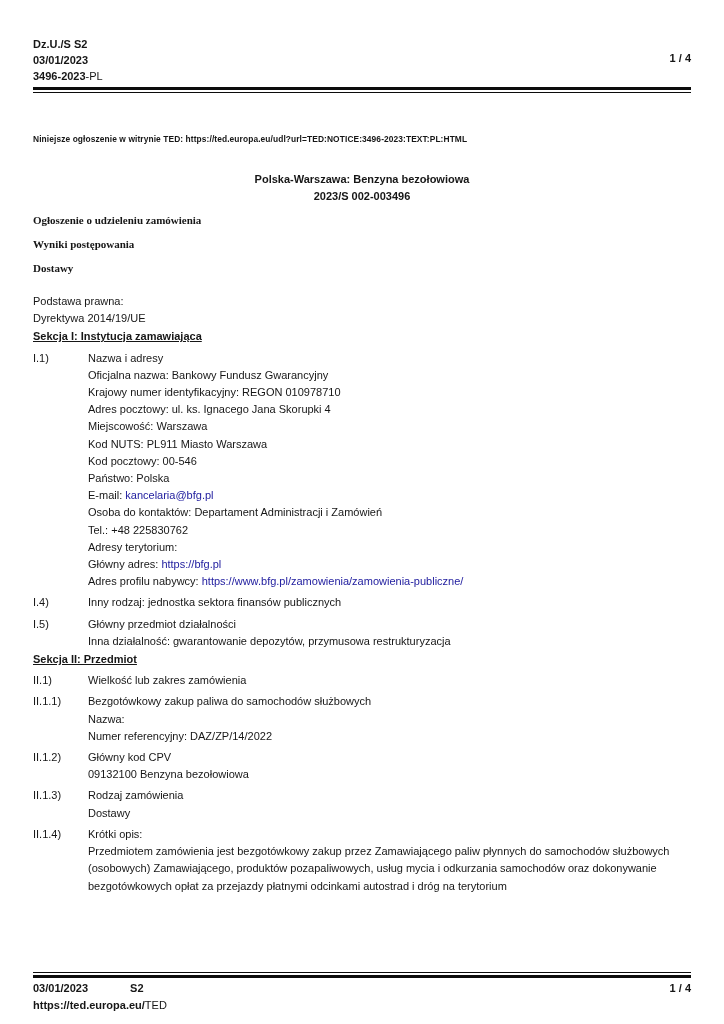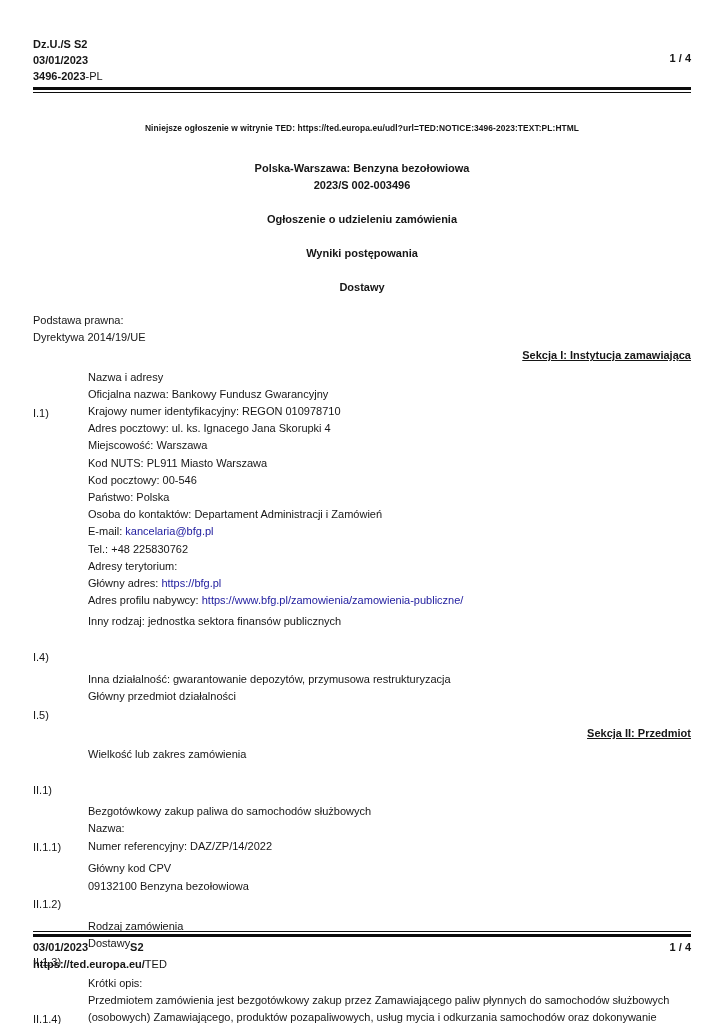--- a/index.html
+++ b/index.html
@@ -14,34 +14,34 @@
     overflow: hidden;
   }
   .margins { padding: 0 33px; }
   
   .hdr { position: relative; padding-top: 36px; }
   .hdr-line { font-weight: bold; line-height: 16px; white-space: pre; }
   .hdr-suffix { font-weight: normal; }
   .hdr-page { position: absolute; top: 52px; right: 0; font-weight: bold; }
   .rule-top { margin-top: 3px; height: 2px; border-top: 3px solid #0c0c0c; border-bottom: 1px solid #0c0c0c; }
   
-  .notice { margin-top: 30px; text-align: center; font-size: 8.4px; font-weight: bold; letter-spacing: 0.1px; }
+  .notice { margin-top: 41px; text-align: left; font-size: 8.4px; font-weight: bold; letter-spacing: 0.1px; }
   .titles { margin-top: 27px; text-align: center; font-weight: bold; line-height: 17px; }
-  .subtitle { margin-top: 17px; text-align: center; font-weight: bold; line-height: 17px; }
+  .subtitle { margin-top: 7px; font-weight: bold; line-height: 17px; font-family: Liberation Serif, serif; }
   
   .body-blocks { margin-top: 16px; }
   .line { line-height: 17.2px; }
   .bold { font-weight: normal; }
-  .sec-heading { font-weight: bold; text-decoration: underline; margin-top: 1px; text-align: right; }
+  .sec-heading { font-weight: bold; text-decoration: underline; margin-top: 1px; }
   .item { display: flex; margin-top: 4px; }
-  .num { width: 55px; flex-shrink: 0; margin-top: 36px; }
+  .num { width: 55px; flex-shrink: 0; }
   .content { flex: 1; }
   .link { color: #2320a0; cursor: pointer; }
   
-  .footer { position: absolute; left: 33px; right: 33px; top: 931px; }
+  .footer { position: absolute; left: 33px; right: 33px; top: 972px; }
   .rule-bottom { height: 2px; border-top: 1px solid #0c0c0c; border-bottom: 3px solid #0c0c0c; }
   .footer-row { display: flex; justify-content: space-between; font-weight: bold; line-height: 17px; margin-top: 2px; }
   .footer-series { margin-left: 42px; }
   .footer-url { line-height: 17px; font-weight: bold; }
   .footer-url .hdr-suffix { font-weight: normal; }
 </style>
 </head>
 <body>
 
 <div class="page">
@@ -74,39 +74,39 @@
           <div class="num line">I.1)</div>
           <div class="content">
             <div class="line bold">Nazwa i adresy</div>
             <div class="line">Oficjalna nazwa: Bankowy Fundusz Gwarancyjny</div>
             <div class="line">Krajowy numer identyfikacyjny: REGON 010978710</div>
             <div class="line">Adres pocztowy: ul. ks. Ignacego Jana Skorupki 4</div>
             <div class="line">Miejscowość: Warszawa</div>
             <div class="line">Kod NUTS: PL911 Miasto Warszawa</div>
             <div class="line">Kod pocztowy: 00-546</div>
             <div class="line">Państwo: Polska</div>
+            <div class="line"><span>E-mail: </span><span class="link">kancelaria@bfg.pl</span></div>
             <div class="line">Osoba do kontaktów: Departament Administracji i Zamówień</div>
-            <div class="line"><span>E-mail: </span><span class="link">kancelaria@bfg.pl</span></div>
             <div class="line">Tel.:  +48 225830762</div>
             <div class="line"><span class="bold">Adresy terytorium:</span></div>
             <div class="line"><span>Główny adres: </span><span class="link">https://bfg.pl</span></div>
             <div class="line"><span>Adres profilu nabywcy: </span><span class="link">https://www.bfg.pl/zamowienia/zamowienia-publiczne/</span></div>
           </div>
         </div>
         <div class="item">
           <div class="num line">I.4)</div>
           <div class="content">
             <div class="line">Inny rodzaj: jednostka sektora finansów publicznych</div>
           </div>
         </div>
         <div class="item">
           <div class="num line">I.5)</div>
           <div class="content">
+            <div class="line bold">Główny przedmiot działalności</div>
             <div class="line">Inna działalność: gwarantowanie depozytów, przymusowa restrukturyzacja</div>
-            <div class="line bold">Główny przedmiot działalności</div>
           </div>
         </div>
         <div class="line sec-heading">Sekcja II: Przedmiot</div>
         <div class="item">
           <div class="num line">II.1)</div>
           <div class="content">
             <div class="line bold">Wielkość lub zakres zamówienia</div>
           </div>
         </div>
         <div class="item">

